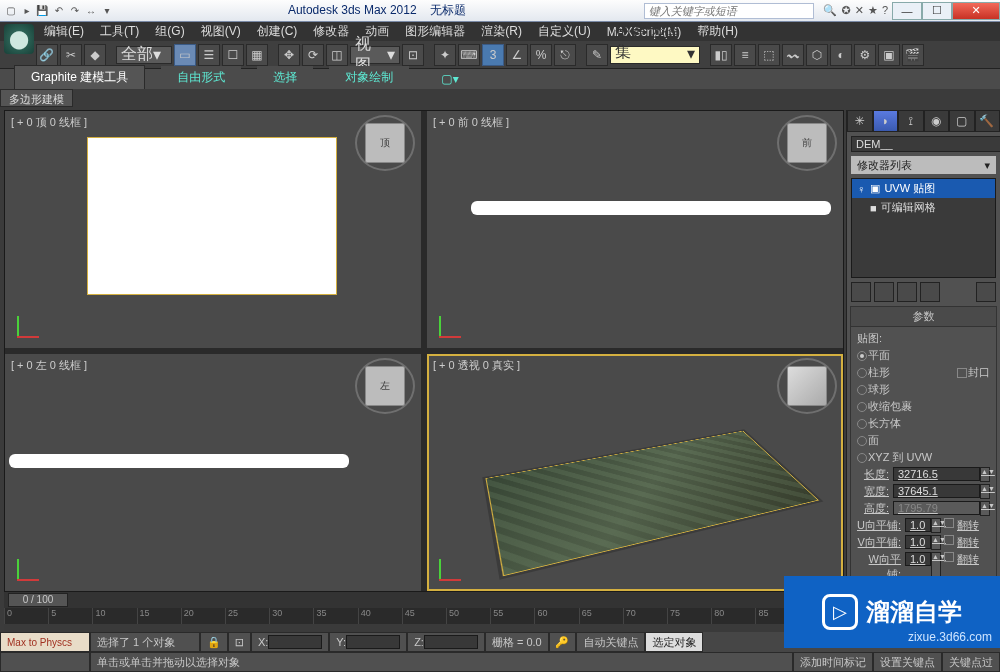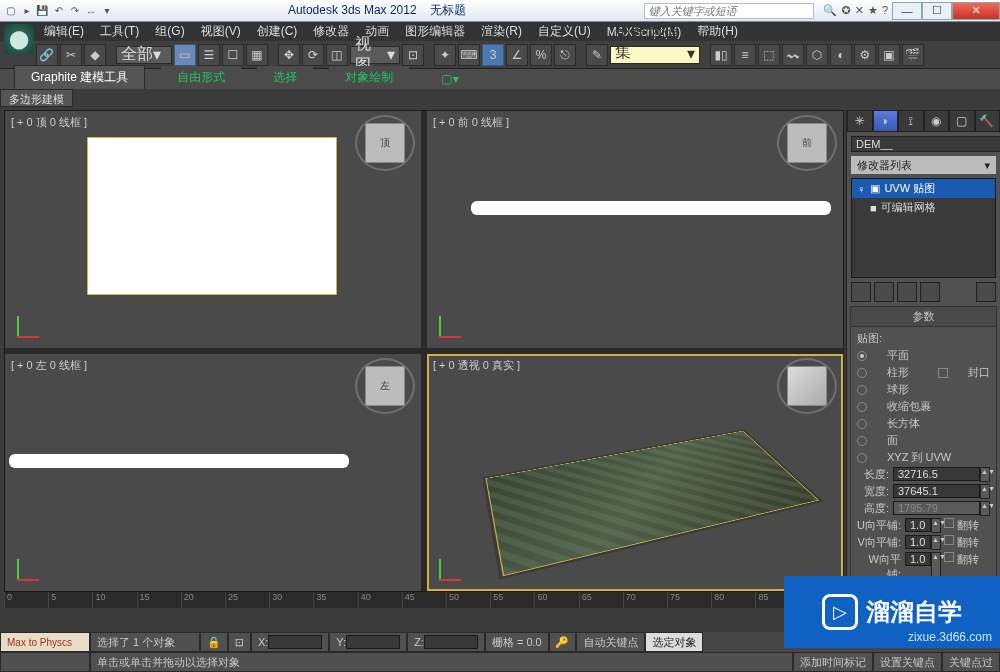--- a/index.html
+++ b/index.html
@@ -24,21 +24,21 @@
 
 .toolbar1 { height: 28px; background: #3f3f3f; border-bottom: 1px solid #222; display: flex; align-items: center; padding-left: 36px; gap: 2px; }
 .tool-btn { width: 22px; height: 22px; background: #4a4a4a; border: 1px solid #2a2a2a; display: inline-flex; align-items: center; justify-content: center; font-size: 12px; color: #ccc; }
 .tool-btn.active { background: #6a8ab5; border-color: #3a5a85; }
 .tool-sep { width: 6px; }
 .combo { height: 18px; background: #5a5a5a; border: 1px solid #2a2a2a; color: #ddd; padding: 0 4px; display: flex; align-items: center; font-size: 16px; }
 .combo.yellow { background: #fef9c3; color: #333; width: 90px; align-items: flex-end; }
 
 
 .ribbon { height: 20px; background: #4b4b4b; display: flex; align-items: flex-end; padding-left: 14px; gap: 16px; }
-.ribbon-tab { padding: 3px 16px 3px; font-size: 12px; color: #22c55e; background: #4b4b4b; }
+.ribbon-tab { padding: 3px 16px 3px; font-size: 12px; color: #5eead4; background: #4b4b4b; }
 .ribbon-tab.active { background: #555; color: #fff; border: 1px solid #2a2a2a; border-bottom: none; }
 .ribbon-sub { height: 18px; background: #555; border: 1px solid #2a2a2a; color: #ddd; padding: 2px 8px; font-size: 11px; width: fit-content; }
 
 
 .viewgrid { position: absolute; left: 4px; right: 156px; top: 110px; bottom: 80px; display: grid; grid-template-columns: 1fr 1fr; grid-template-rows: 1fr 1fr; gap: 6px; background: #2a2a2a; border: 1px solid #1a1a1a; }
 .viewport { background: #4a4a4a; position: relative; overflow: hidden; }
 .viewport.active { outline: 2px solid #d4b040; outline-offset: -2px; }
 .vp-label { position: absolute; left: 6px; top: 4px; font-size: 11px; color: #ccc; }
 .vp-axis { position: absolute; left: 12px; bottom: 10px; width: 24px; height: 24px; }
 .vp-axis::before { content: ""; position: absolute; left: 0; bottom: 0; width: 2px; height: 22px; background: #4ad13a; }
@@ -60,25 +60,25 @@
 .mod-stack { margin: 0 4px; background: #3a3a3a; border: 1px solid #1a1a1a; height: 100px; }
 .mod-item { display: flex; align-items: center; padding: 2px 4px; font-size: 11px; color: #ddd; gap: 4px; }
 .mod-item.sel { background: #1a5ab0; color: #fff; }
 .mod-item .plus { width: 10px; display: inline-block; text-align: center; }
 .mod-toolbar { margin: 4px; display: flex; gap: 3px; }
 .mod-toolbar span { width: 20px; height: 20px; background: #4a4a4a; border: 1px solid #222; }
 
 .rollout { margin: 0 3px 3px; background: #515151; border: 1px solid #333; }
 .rollout-hdr { text-align: center; background: #4a4a4a; font-size: 11px; padding: 2px 0; border-bottom: 1px solid #333; }
 .rollout-body { padding: 4px 6px; font-size: 11px; }
-.rollout-row { display: flex; align-items: center; margin: 2px 0; gap: 20px; }
+.rollout-row { display: flex; align-items: center; margin: 2px 0; gap: 1px; }
 .radio { width: 10px; height: 10px; border-radius: 50%; border: 1px solid #888; display: inline-block; }
 .radio.on::after { content: ""; display: block; width: 4px; height: 4px; background: #ccc; border-radius: 50%; margin: 2px; }
 .chk { width: 10px; height: 10px; border: 1px solid #888; display: inline-block; }
-.spinner { display: flex; margin: 2px 0; }
+.spinner { display: flex; margin: 2px 0; text-decoration: underline; }
 .spinner label { width: 36px; text-align: right; padding-right: 4px; }
 .spinner .val { flex: 1; background: #383838; border: 1px solid #1a1a1a; color: #ddd; padding: 0 4px; height: 14px; }
 .spinner .val.disabled { background: #5a5a5a; color: #888; }
 .spinner .arrows { width: 10px; background: #5a5a5a; border: 1px solid #222; font-size: 7px; display: flex; flex-direction: column; }
 
 
 .timeline { position: absolute; left: 4px; right: 156px; bottom: 40px; height: 40px; background: #3a3a3a; }
 .time-slider { height: 16px; background: #333; display: flex; align-items: center; padding: 0 4px; }
 .time-slider .thumb { width: 60px; height: 14px; background: #555; border: 1px solid #222; text-align: center; font-size: 10px; }
 .time-ruler { height: 16px; background: #2a2a2a; display: flex; color: #888; font-size: 9px; }
@@ -327,20 +327,23 @@
           <div class="val" style="flex:0 0 26px">1.0</div>
           <div class="arrows">▲▼</div>
           <span class="chk" style="margin:0 3px"></span>
           <span>翻转</span>
         </div>
     </div>
   </div>
 </div>
 
 <div class="timeline">
+  <div class="time-slider">
+    <div class="thumb">0 / 100</div>
+  </div>
   <div class="time-ruler">
     <span>0</span>
       <span>5</span>
       <span>10</span>
       <span>15</span>
       <span>20</span>
       <span>25</span>
       <span>30</span>
       <span>35</span>
       <span>40</span>

